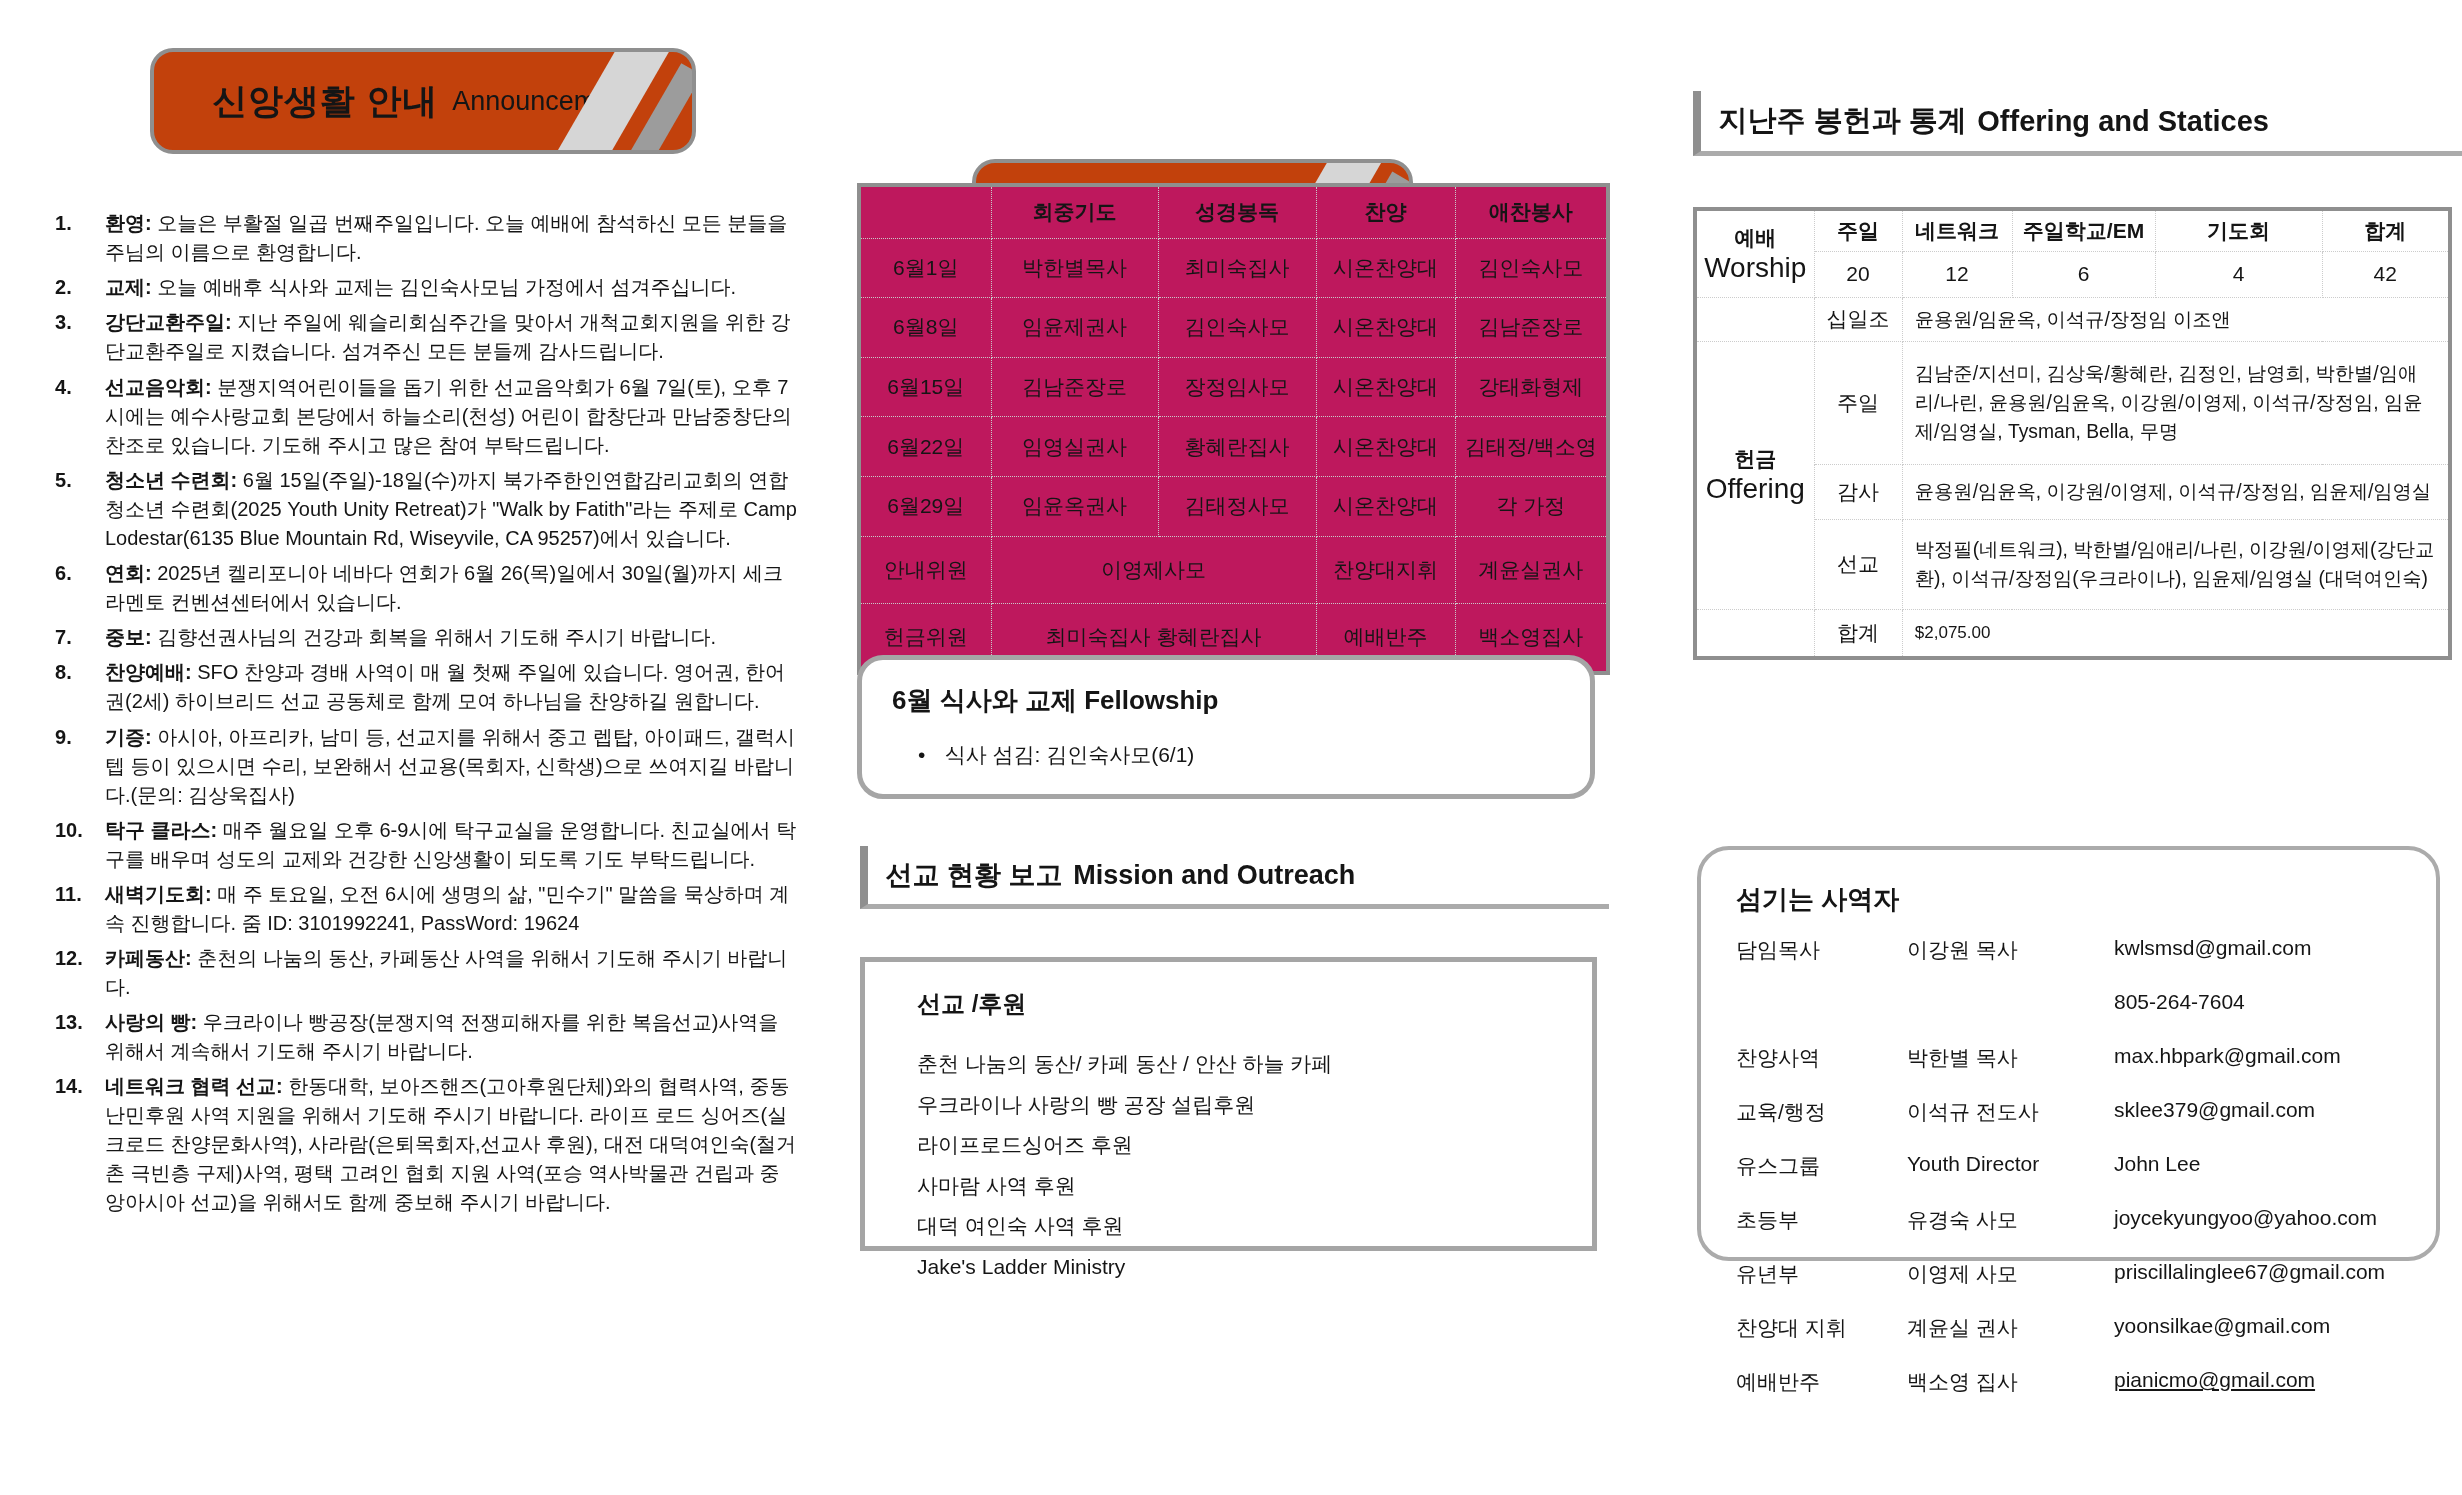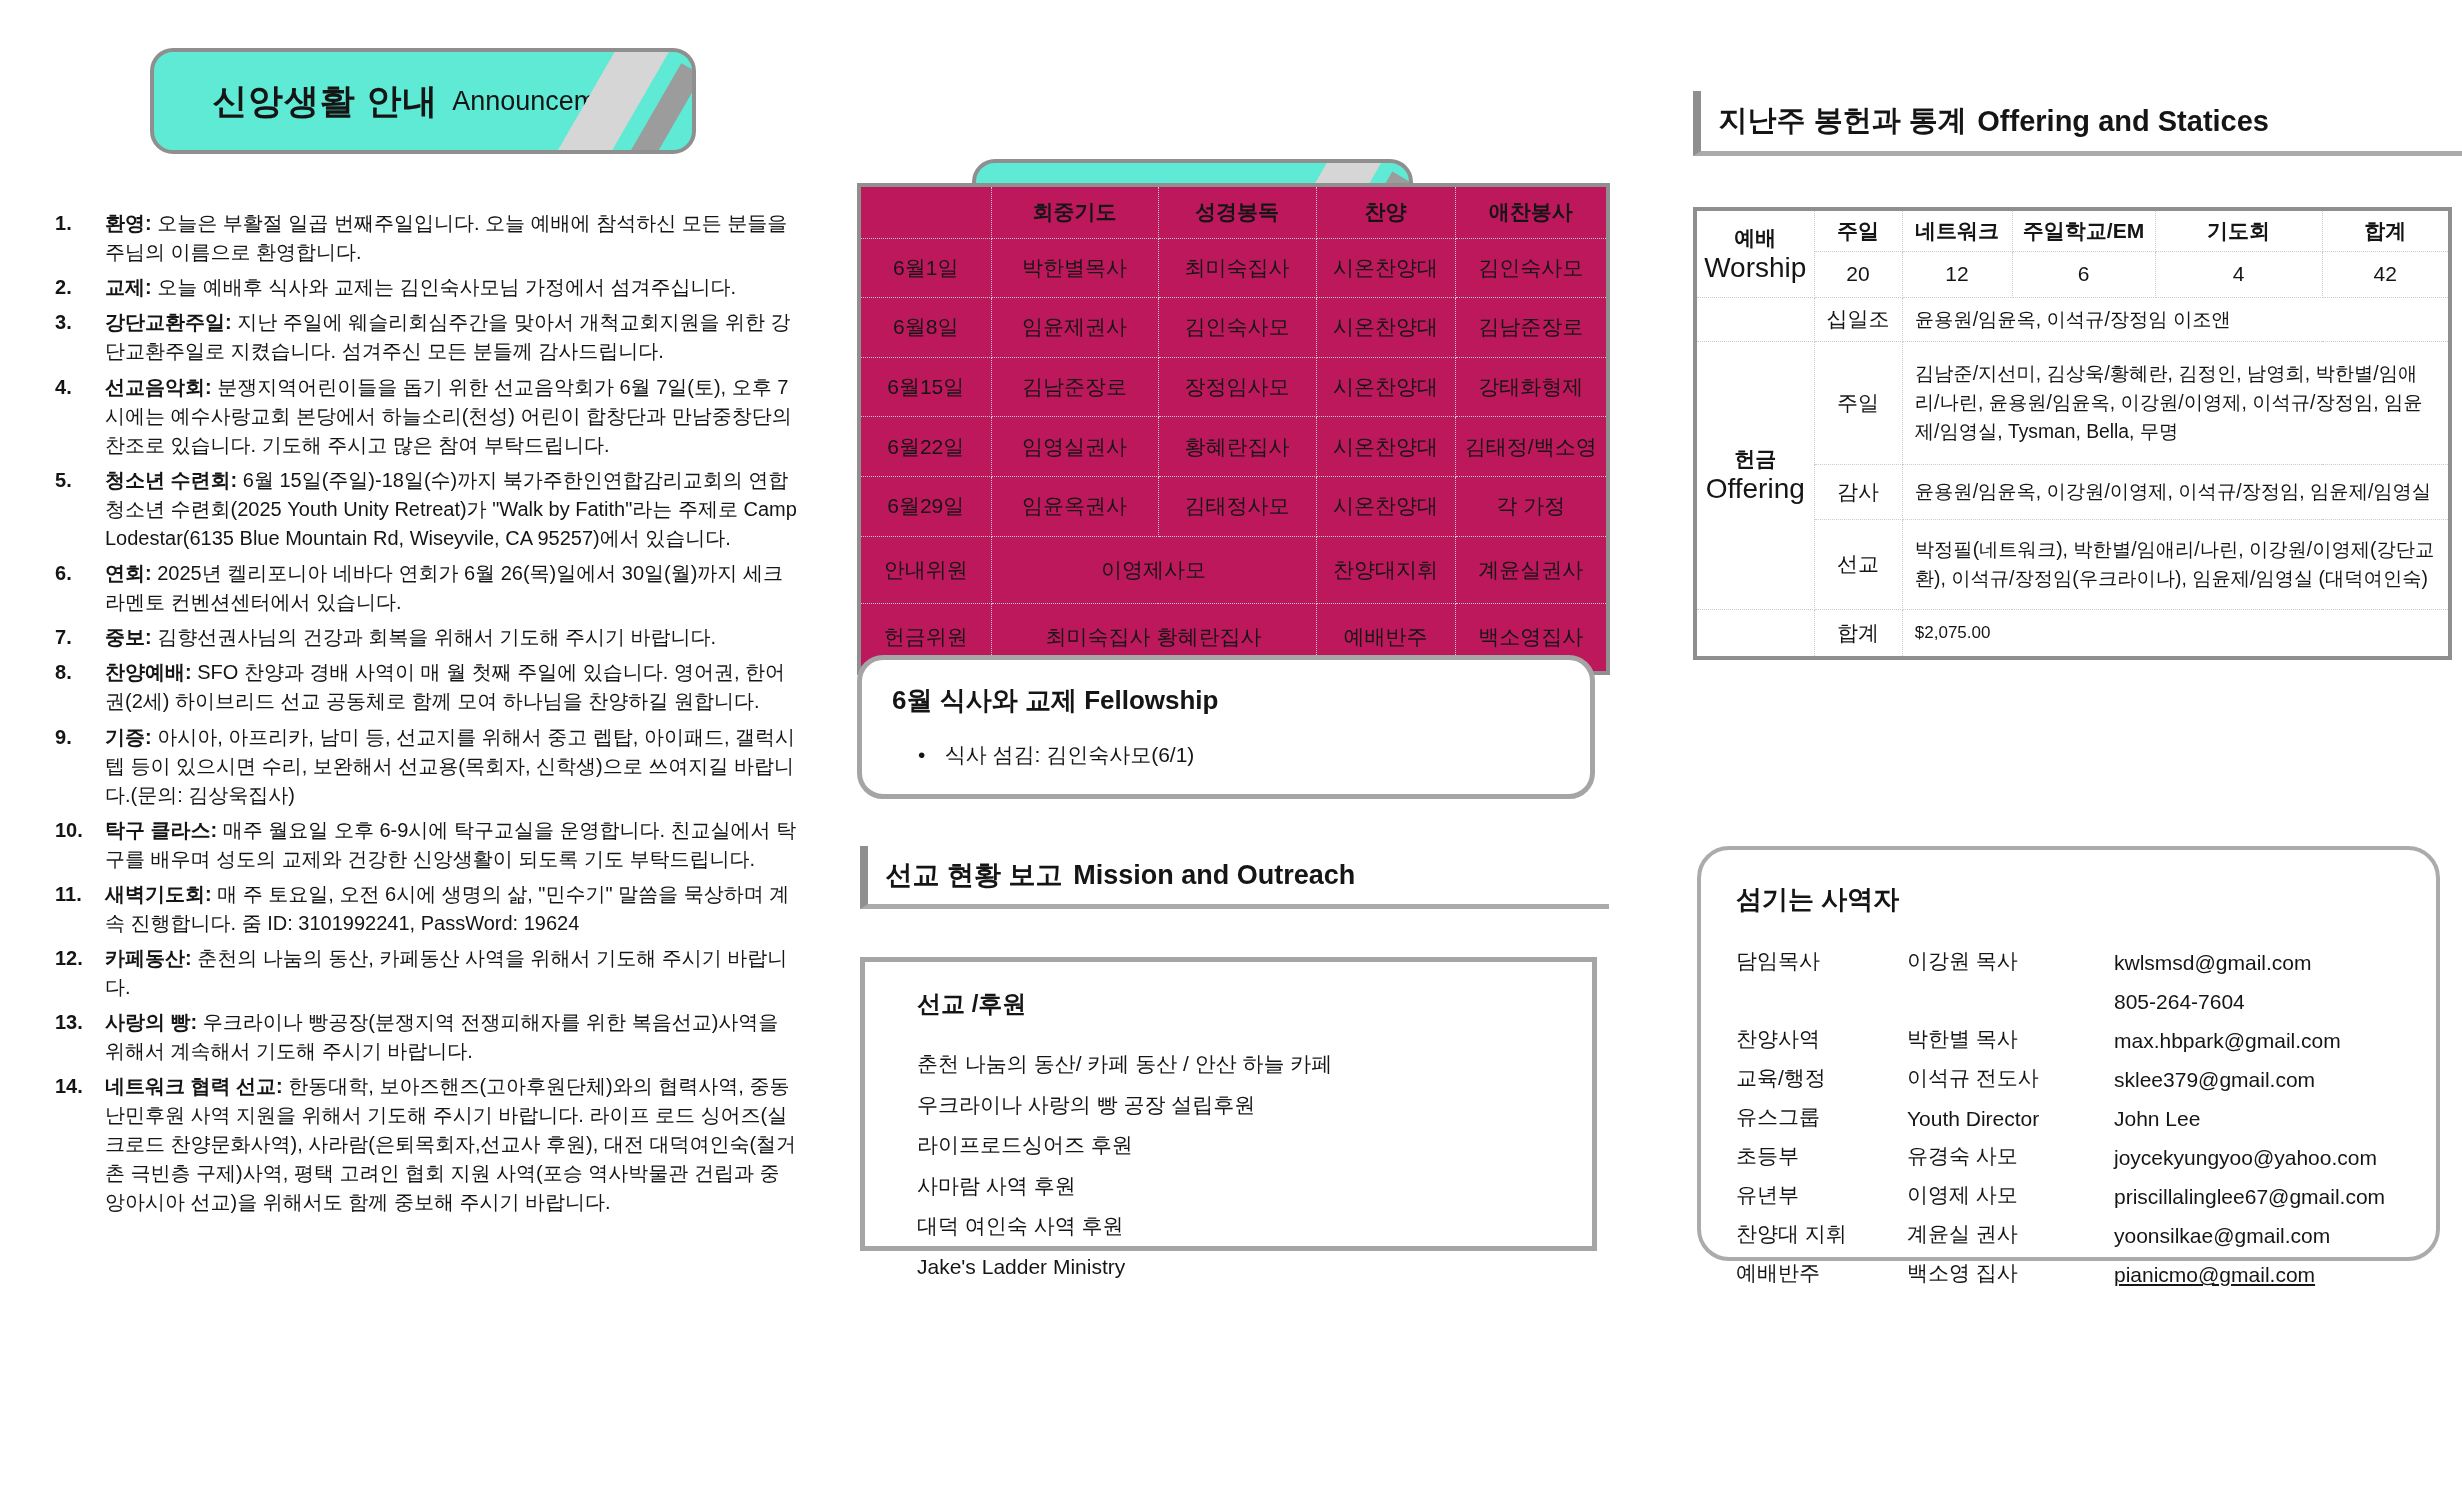--- a/index.html
+++ b/index.html
@@ -5,21 +5,21 @@
   html,body{margin:0;padding:0;}
   body{
     width:2462px;height:1495px;background:#ffffff;position:relative;
     font-family:"Liberation Sans","DejaVu Sans",sans-serif;color:#151515;
     overflow:hidden;
   }
   .abs{position:absolute;}
 
   
   .hdr-box{
-    border:4.4px solid #8f8f8f;border-radius:23px;background:#5eead4;
+    border:4.4px solid #8f8f8f;border-radius:23px;background:#c2410c;
     display:flex;align-items:center;justify-content:center;
     overflow:hidden;position:relative;
   }
   .hdr-ko{font-weight:bold;font-size:35px;letter-spacing:0.9px;}
   .hdr-en{font-size:27px;margin-left:14px;font-weight:normal;}
   .ribbon-light{position:absolute;top:-40%;right:58px;width:47px;height:190%;background:#d6d6d6;transform:rotate(30deg);}
   .ribbon-dark{position:absolute;top:6%;right:30px;width:24px;height:170%;background:#9c9c9c;transform:rotate(30deg);}
 
   
   .sec-hdr{
@@ -57,21 +57,21 @@
   .fellow-bullet{font-size:21px;padding:23px 0 0 56px;}
   .fellow-bullet .dot{margin-right:19.3px;}
 
   .mission-title{font-weight:bold;font-size:24px;padding:26px 0 0 32px;}
   .mission-lines{padding:32px 0 0 32px;font-size:21px;}
   .mission-lines p{margin:0 0 17.6px 0;line-height:23px;}
 
   
   .serv-box{border:4.4px solid #ababab;border-radius:32px;background:#fff;padding:32px 35px;box-sizing:border-box;}
   .serv-title{font-weight:bold;font-size:26px;margin-bottom:19.3px;}
-  .srow{display:flex;align-items:flex-end;height:39px;font-size:21px;}
+  .srow{display:flex;align-items:flex-start;height:39px;font-size:21px;margin-top:15px;}
   .srole{width:171px;}
   .sname{width:207px;}
   .scontact{flex:1;}
   #servant-rows div.srow:last-of-type .scontact{text-decoration:underline;}
 </style>
 </head>
 <body>
 
 <div class="abs hdr-box" style="left:150px;top:48px;width:538px;height:98px;">
   <span class="hdr-ko">신앙생활 안내</span>

